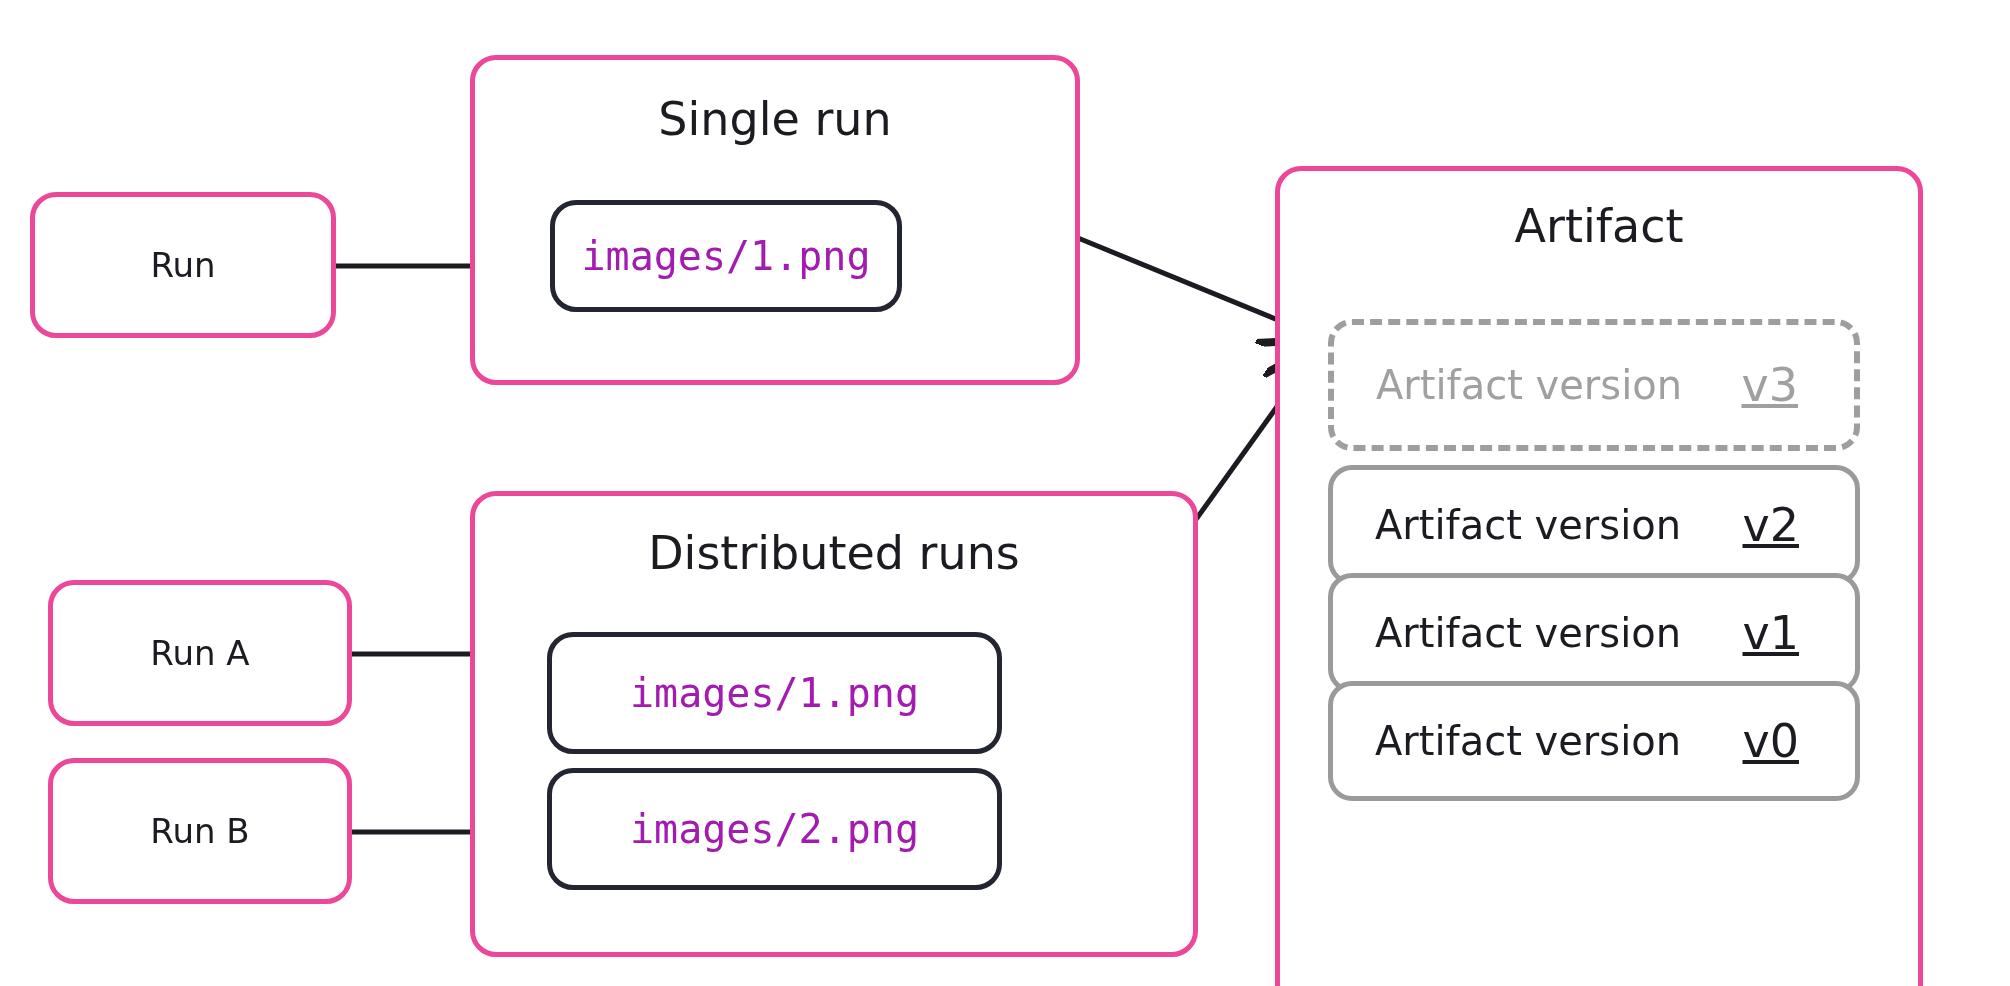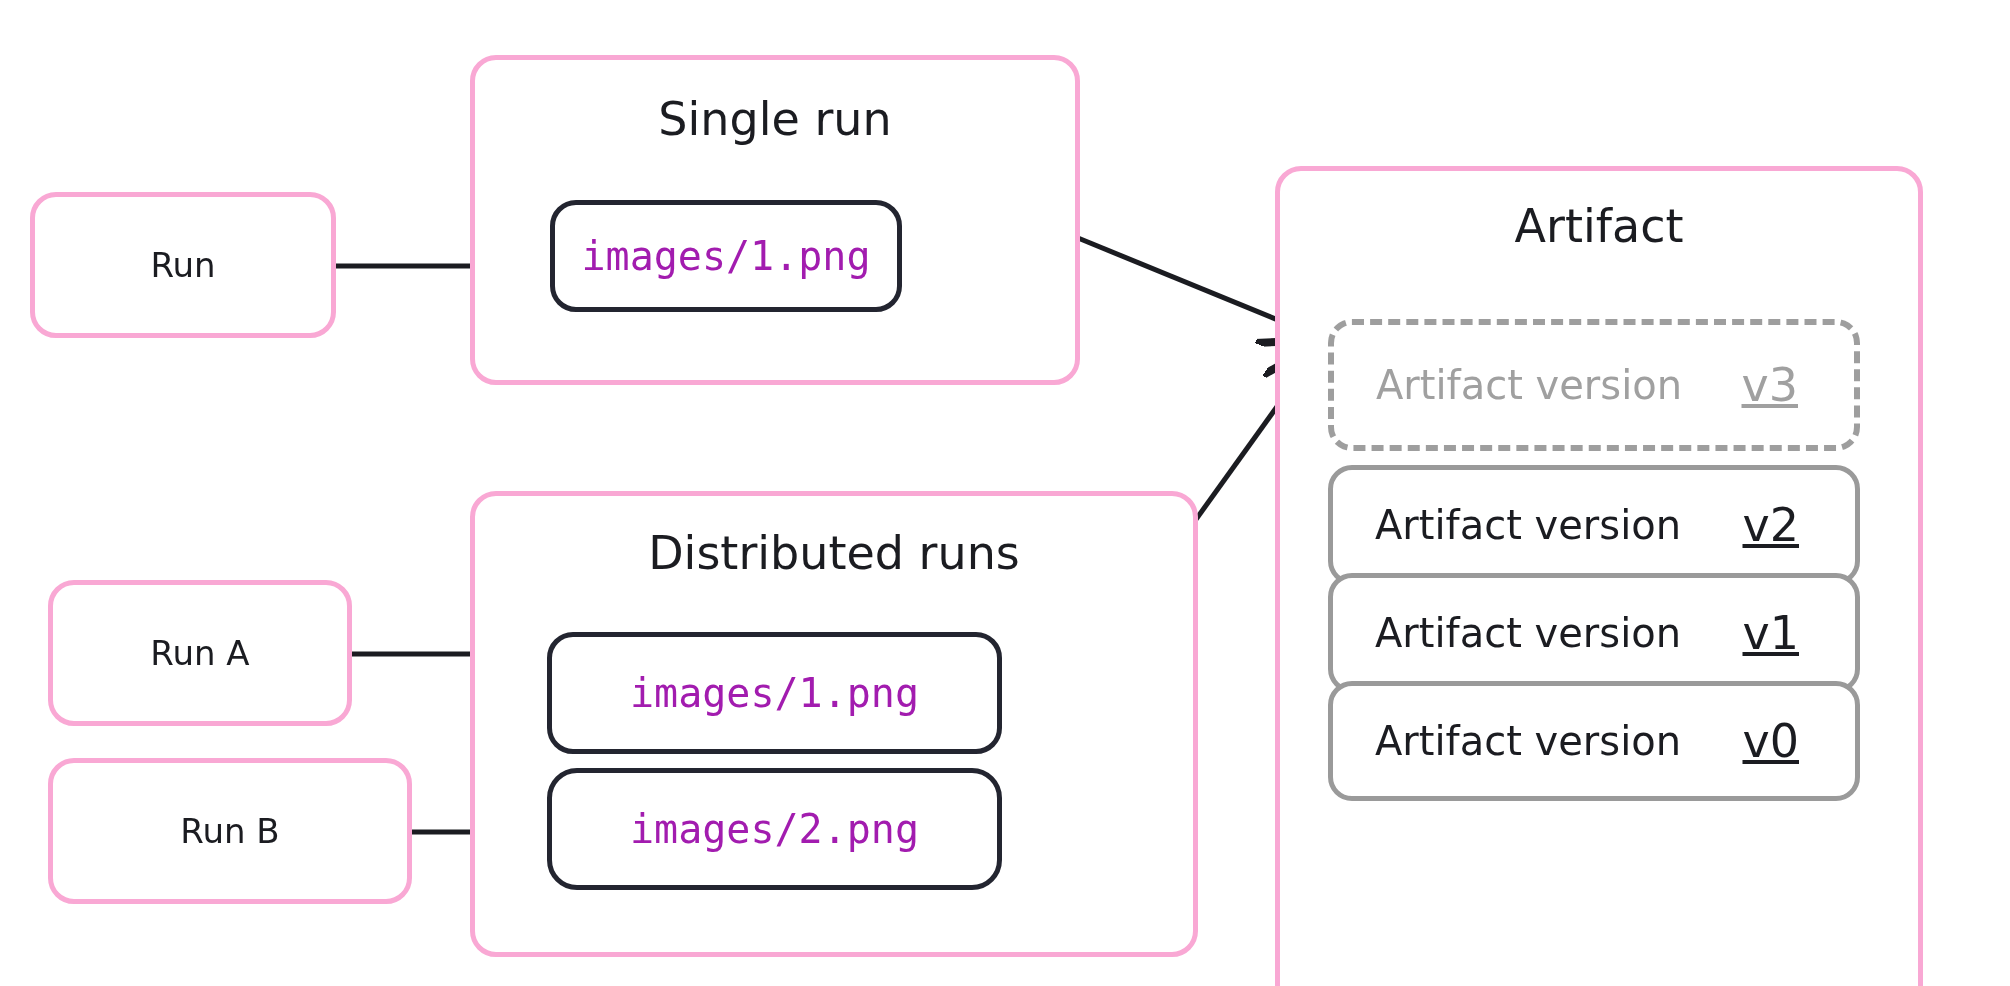--- a/index.html
+++ b/index.html
@@ -18,21 +18,21 @@
   .node {
     position: absolute;
     box-sizing: border-box;
     background: #ffffff;
     display: flex;
     align-items: center;
     justify-content: center;
   }
   
   .box-dark {
-    border: 5px solid #f9a8d4;
+    border: 5px solid #ec4899;
     border-radius: 26px;
   }
   .box-dark-inner {
     border: 5px solid #232530;
     border-radius: 26px;
   }
   
   .group {
     display: block;
   }
@@ -144,30 +144,30 @@
     <div class="group-title" style="top:32px;">Single run</div>
     <div class="node box-dark-inner" style="left:75px; top:140px; width:352px; height:112px;">
       <span class="label-mono">images/1.png</span>
     </div>
   </div>
 
   <div class="node box-dark" style="left:48px; top:580px; width:304px; height:146px;">
     <span class="label-plain">Run A</span>
   </div>
 
-  <div class="node box-dark" style="left:48px; top:758px; width:364px; height:146px;">
+  <div class="node box-dark" style="left:48px; top:758px; width:304px; height:146px;">
     <span class="label-plain">Run B</span>
   </div>
 
   <div class="node box-dark group" style="left:470px; top:491px; width:728px; height:466px;">
     <div class="group-title" style="top:30px;">Distributed runs</div>
     <div class="node box-dark-inner" style="left:72px; top:136px; width:455px; height:122px;">
       <span class="label-mono">images/1.png</span>
     </div>
-    <div class="node box-dark-inner" style="left:72px; top:272px; width:455px; height:122px;border-radius:30px;">
+    <div class="node box-dark-inner" style="left:72px; top:272px; width:455px; height:122px;">
       <span class="label-mono">images/2.png</span>
     </div>
   </div>
 
   <div class="node box-dark group" style="left:1275px; top:122px; width:648px; height:954px;margin-top:44px;">
     <div class="group-title" style="top:28px;">Artifact</div>
 
     <div class="version-row pending" style="left:48px; top:148px; width:532px; height:132px;">
       <span class="version-name">Artifact version</span>
       <span class="version-tag">v3</span>

